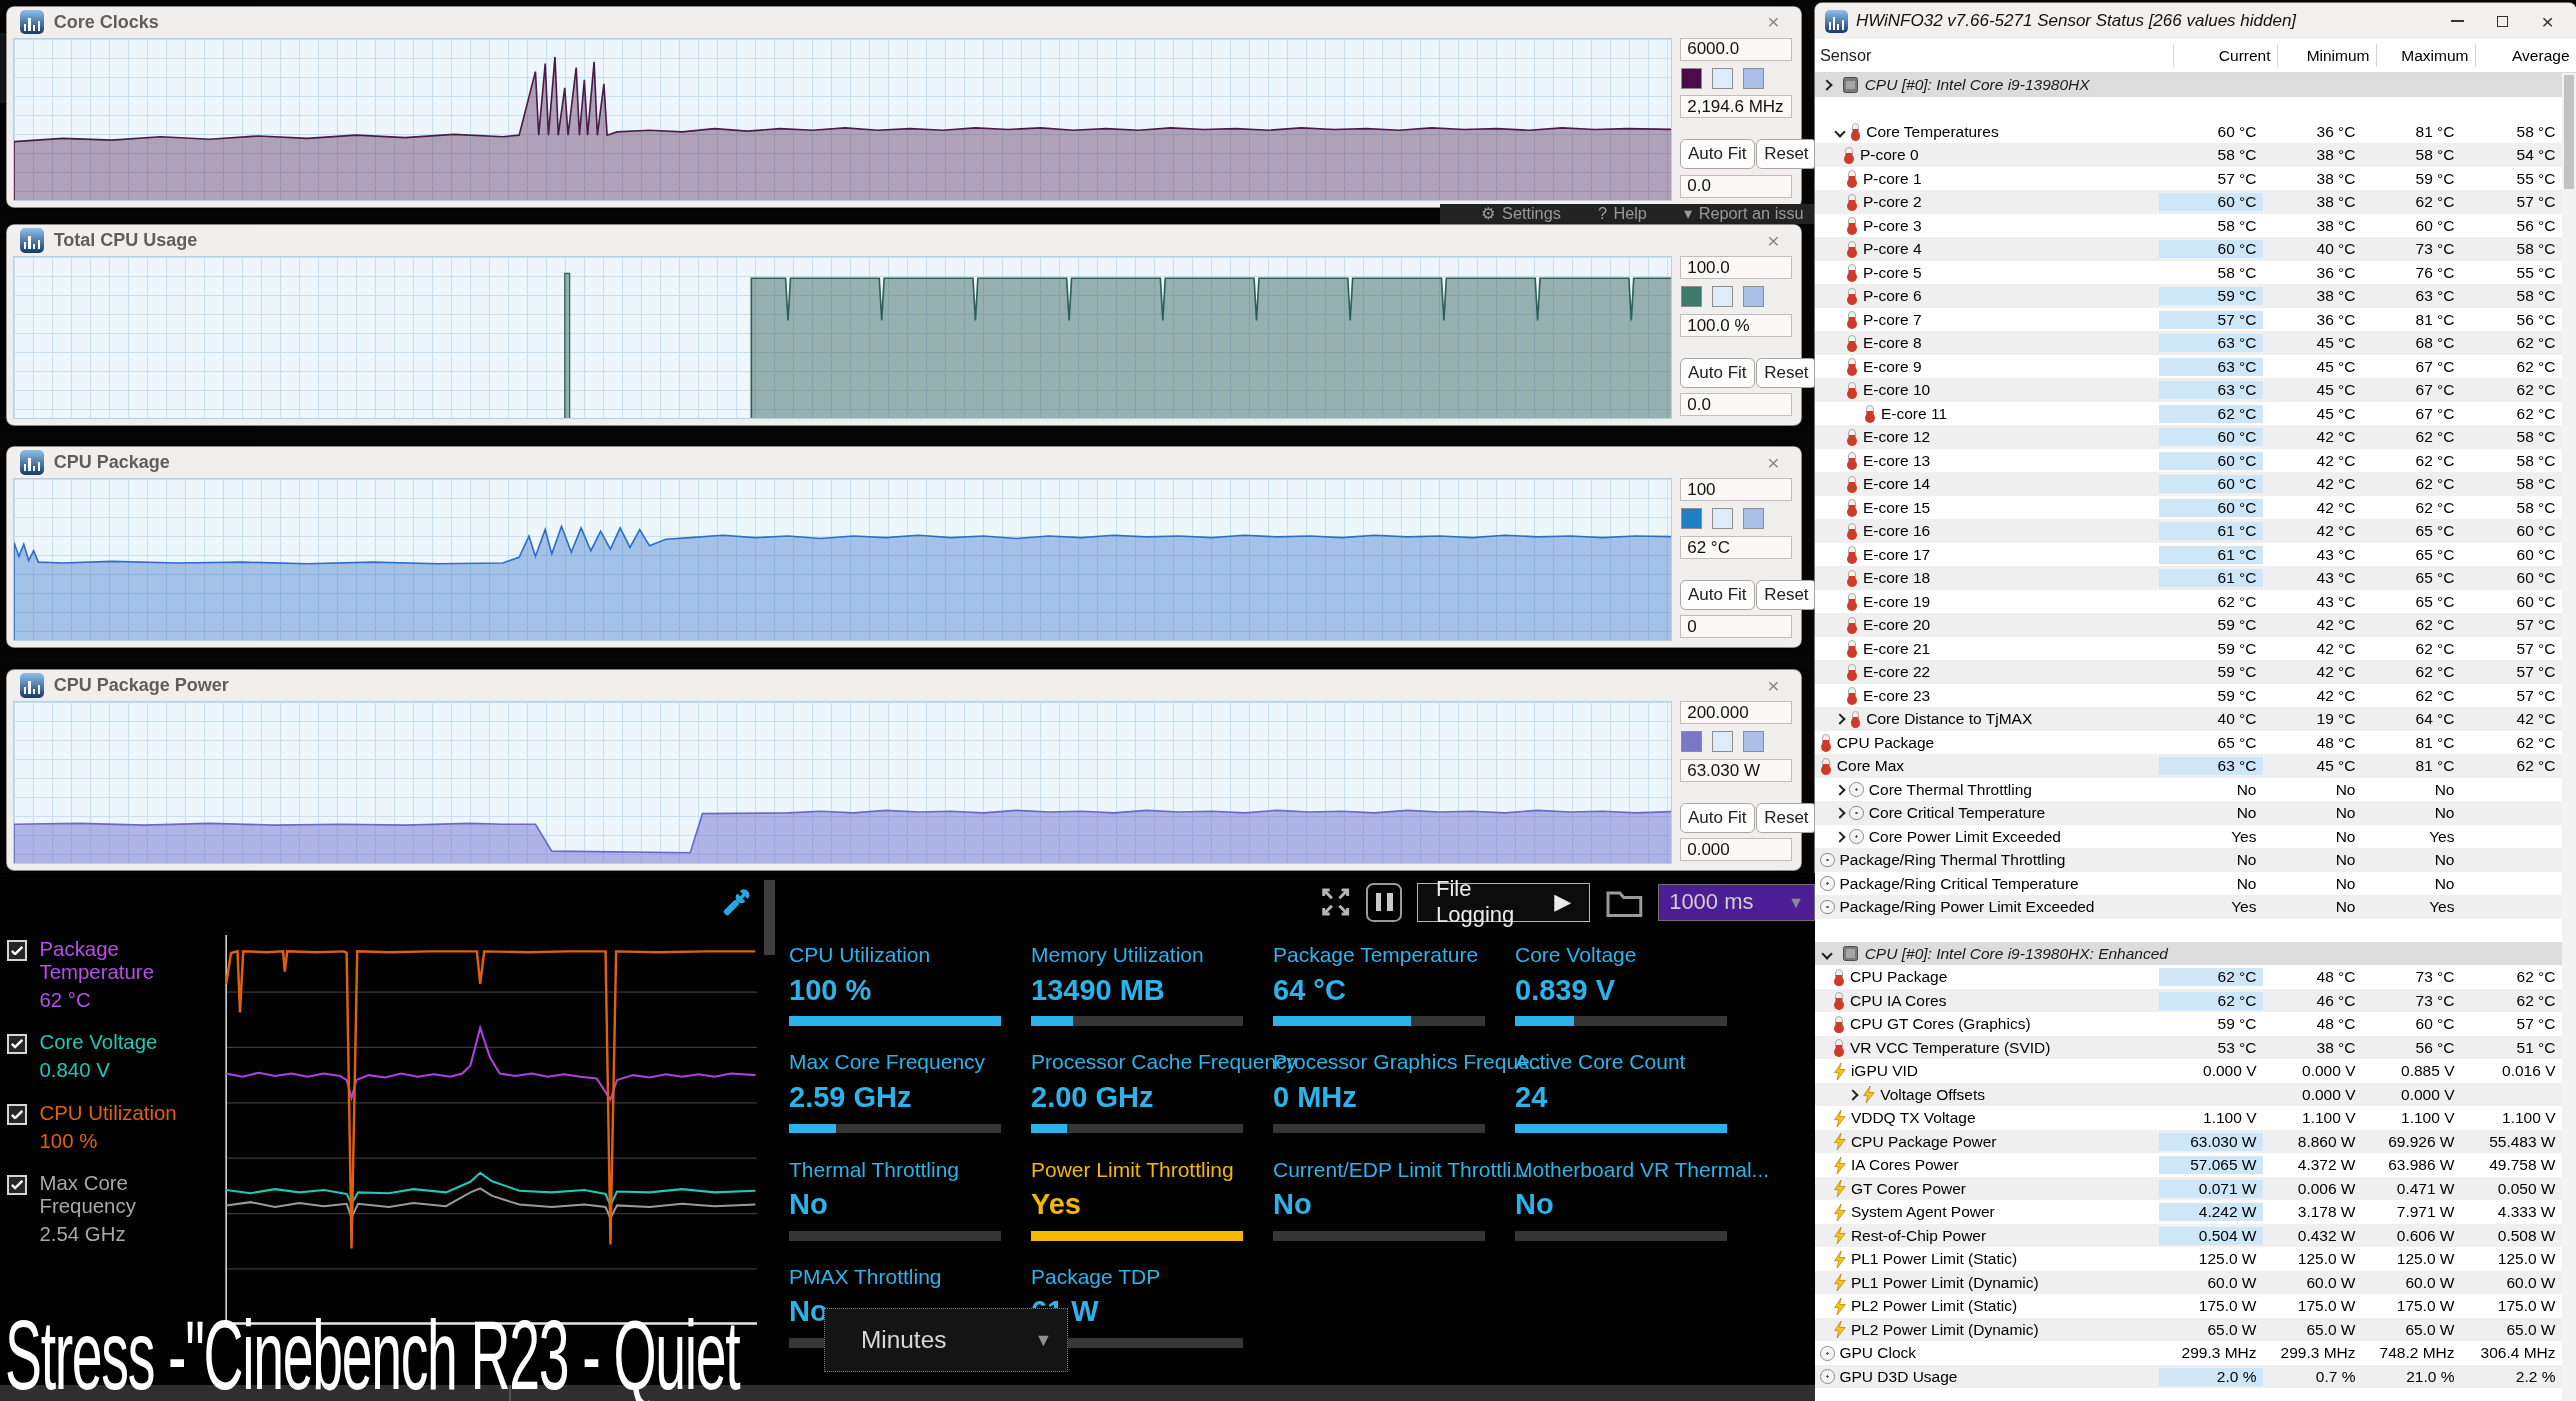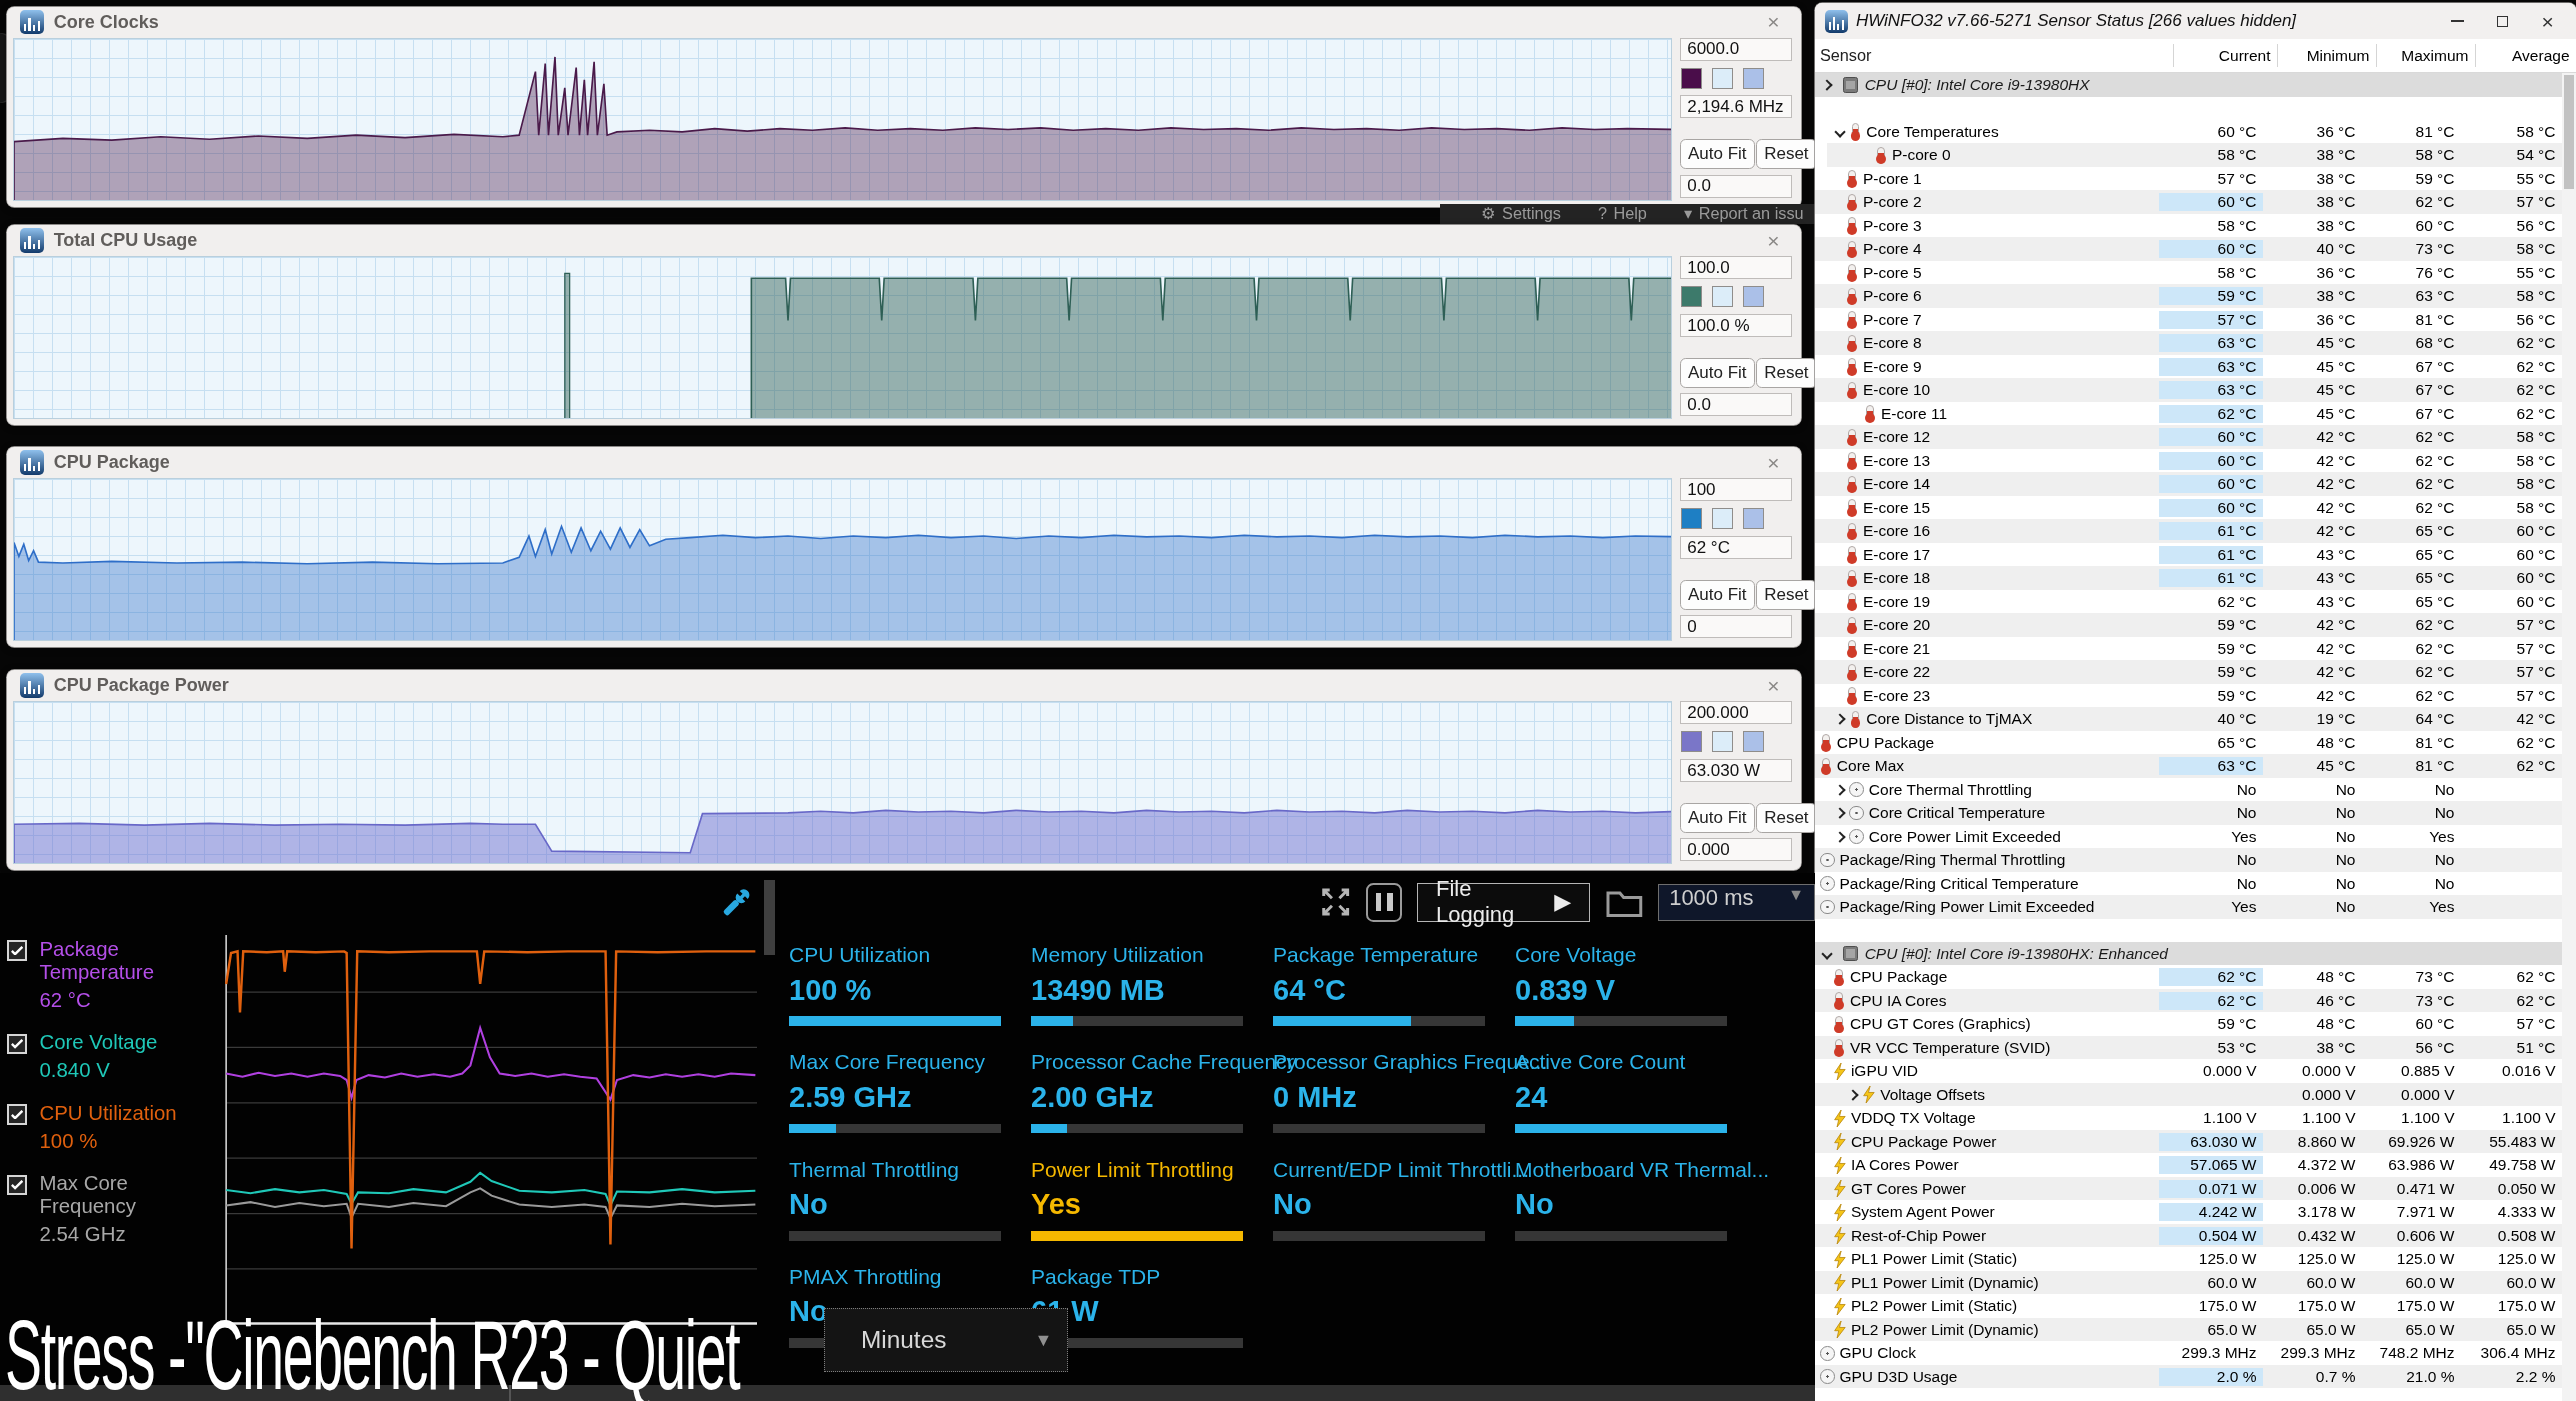--- a/index.html
+++ b/index.html
@@ -93,22 +93,22 @@
   .bgraph { position:absolute; left:218px; top:62px; }
   .wrench { position:absolute; left:717px; top:9.8px; }
   .vscroll { position:absolute; left:764px; top:6.5px; width:11.4px; height:75px; background:#3f3f3f; }
 
   .toolbar { position:absolute; left:1320px; top:8.1px; height:42px; display:flex; align-items:center; gap:14.7px; }
   .tb-pause { width:39px; height:39px; border:2.4px solid #9a9a9a; border-radius:7.3px;
               display:flex; align-items:center; justify-content:center; gap:5.7px; }
   .tb-pause i { width:5.7px; height:18px; background:#c9c9c9; }
   .tb-btn { height:39px; border:1.6px solid #b5b5b5; background:#0c0c0c; color:#ececec; font-size:22px;
             display:flex; align-items:center; gap:9.8px; padding:0 18px; }
-  .tb-dd { width:168px; height:37px; background:#0f172a; border:0.8px solid #6e6e6e; color:#cfcfcf;
-           font-size:22px; display:flex; align-items:flex-start; padding:0 9.8px; }
+  .tb-dd { width:168px; height:37px; background:#4c1d95; border:0.8px solid #6e6e6e; color:#cfcfcf;
+           font-size:22px; display:flex; align-items:center; padding:0 9.8px; }
   .tb-dd .arr { margin-left:auto; color:#8a8a8a; font-size:16.3px; }
 
   .tiles { position:absolute; left:780px; top:70px; display:grid; grid-template-columns:repeat(4,242px);
            grid-auto-rows:91px; row-gap:16.3px; }
   .tile { padding-left:9px; }
   .tile .tl { font-size:21px; white-space:nowrap; }
   .tile .tv { font-size:29px; font-weight:bold; margin-top:6.5px; white-space:nowrap; }
   .tile .bar { width:212px; height:9.8px; background:#363636; margin-top:9.8px; }
   .tile .bar i { display:block; height:100%; }
 
@@ -330,21 +330,21 @@
       <div class="hw-gap"></div>
       <div class="hw-row" style="padding-left: 18px;">
         <span class="chev down"></span>
         <span class="ic ic-therm"></span>
         <span class="lbl">Core Temperatures</span>
         <span class="cell c-cur">60 °C</span>
         <span class="cell c-min">36 °C</span>
         <span class="cell c-max">81 °C</span>
         <span class="cell c-avg">58 °C</span>
       </div>
-      <div class="hw-row alt" style="padding-left: 48px; margin-left: 12px;">
+      <div class="hw-row alt" style="padding-left: 28px;">
         <span class="ic ic-therm"></span>
         <span class="lbl">P-core 0</span>
         <span class="cell c-cur">58 °C</span>
         <span class="cell c-min">38 °C</span>
         <span class="cell c-max">58 °C</span>
         <span class="cell c-avg">54 °C</span>
       </div>
       <div class="hw-row" style="padding-left: 31px;">
         <span class="ic ic-therm"></span>
         <span class="lbl">P-core 1</span>

